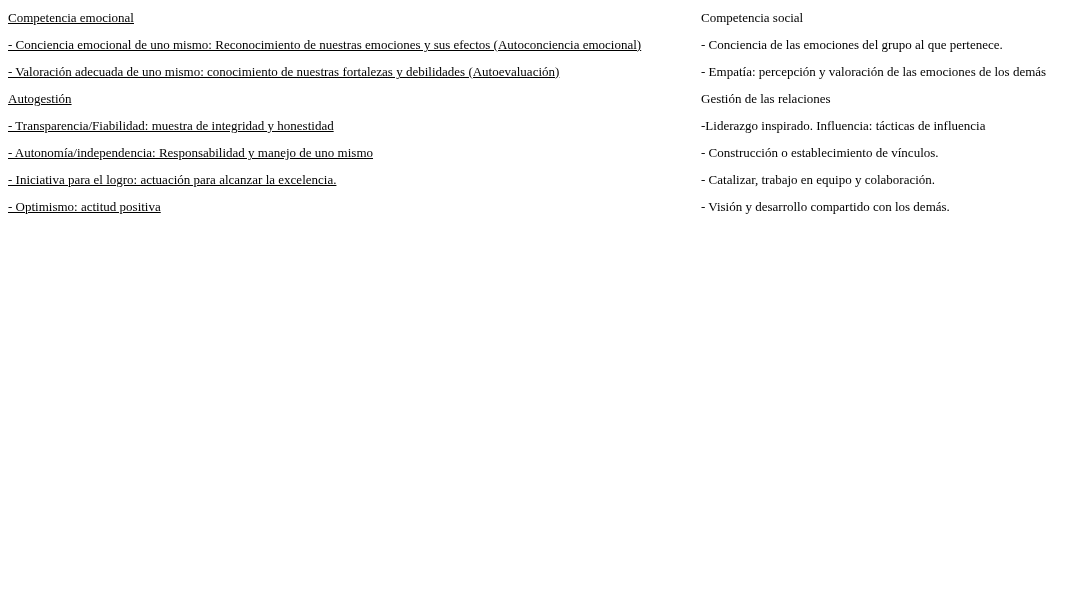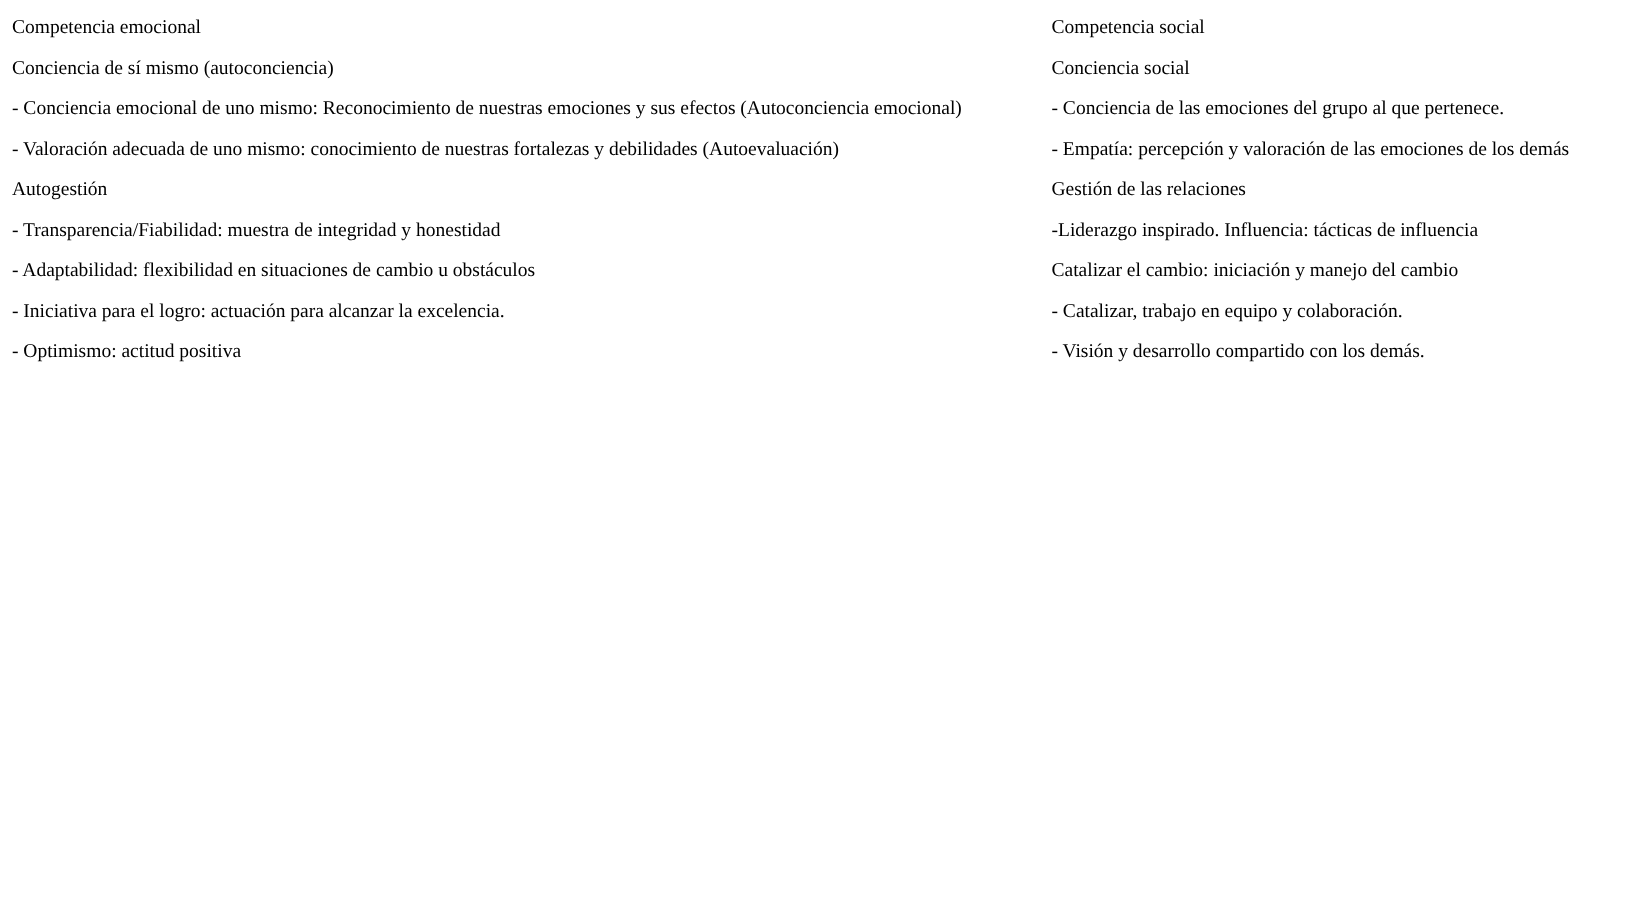--- a/index.html
+++ b/index.html
@@ -22,54 +22,50 @@
       border-collapse: separate;
       border-spacing: 2px 0;
     }
     td {
       height: 27px;
       padding: 0;
       vertical-align: middle;
       white-space: nowrap;
       line-height: 15px;
     }
-    td.left { width: 691px; }
+    td.left { width: 691px; text-decoration: underline; }
   </style>
 </head>
 <body>
 
 <table>
   <tbody>
     <tr>
       <td class="left">Competencia emocional</td>
       <td class="right">Competencia social</td>
-    </tr>
-    <tr>
-      <td class="left">Conciencia de sí mismo (autoconciencia)</td>
-      <td class="right">Conciencia social</td>
     </tr>
     <tr>
       <td class="left">- Conciencia emocional de uno mismo: Reconocimiento de nuestras emociones y sus efectos (Autoconciencia emocional)</td>
       <td class="right">- Conciencia de las emociones del grupo al que pertenece.</td>
     </tr>
     <tr>
       <td class="left">- Valoración adecuada de uno mismo: conocimiento de nuestras fortalezas y debilidades (Autoevaluación)</td>
       <td class="right">- Empatía: percepción y valoración de las emociones de los demás</td>
     </tr>
     <tr>
       <td class="left">Autogestión</td>
       <td class="right">Gestión de las relaciones</td>
     </tr>
     <tr>
       <td class="left">- Transparencia/Fiabilidad: muestra de integridad y honestidad</td>
       <td class="right">-Liderazgo inspirado. Influencia: tácticas de influencia</td>
     </tr>
     <tr>
-      <td class="left">- Adaptabilidad: flexibilidad en situaciones de cambio u obstáculos</td>
-      <td class="right">Catalizar el cambio: iniciación y manejo del cambio</td>
+      <td class="left">- Autonomía/independencia: Responsabilidad y manejo de uno mismo</td>
+      <td class="right">- Construcción o establecimiento de vínculos.</td>
     </tr>
     <tr>
       <td class="left">- Iniciativa para el logro: actuación para alcanzar la excelencia.</td>
       <td class="right">- Catalizar, trabajo en equipo y colaboración.</td>
     </tr>
     <tr>
       <td class="left">- Optimismo: actitud positiva</td>
       <td class="right">- Visión y desarrollo compartido con los demás.</td>
     </tr>
   </tbody>

